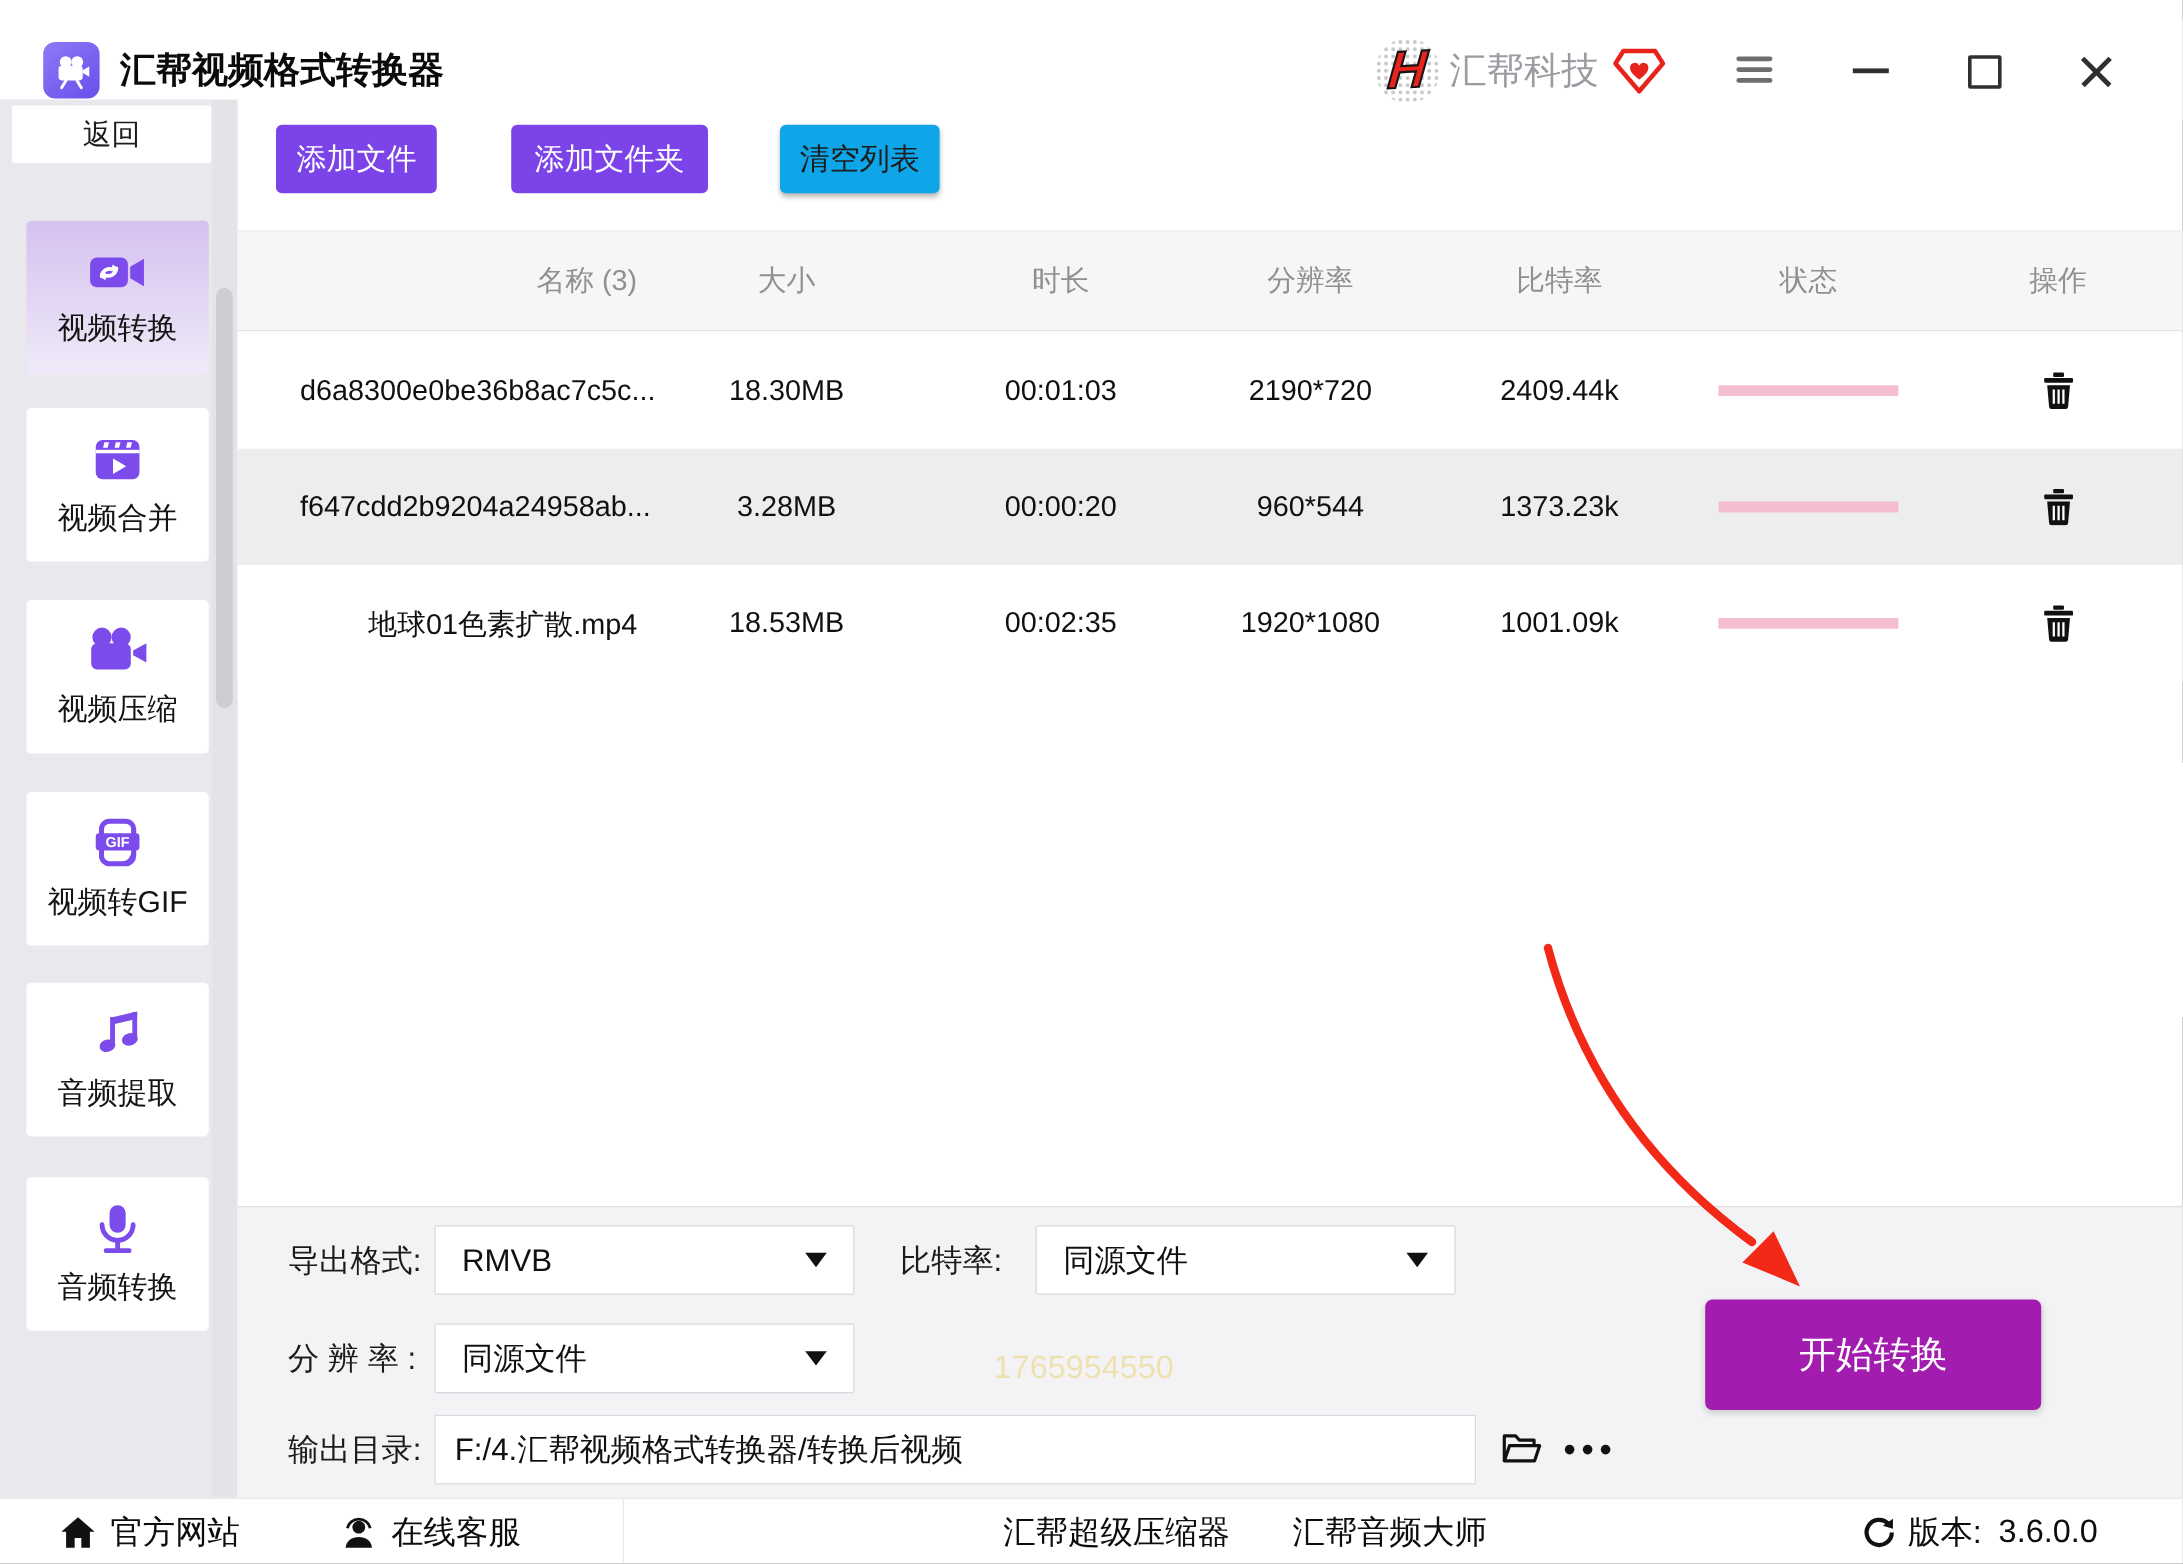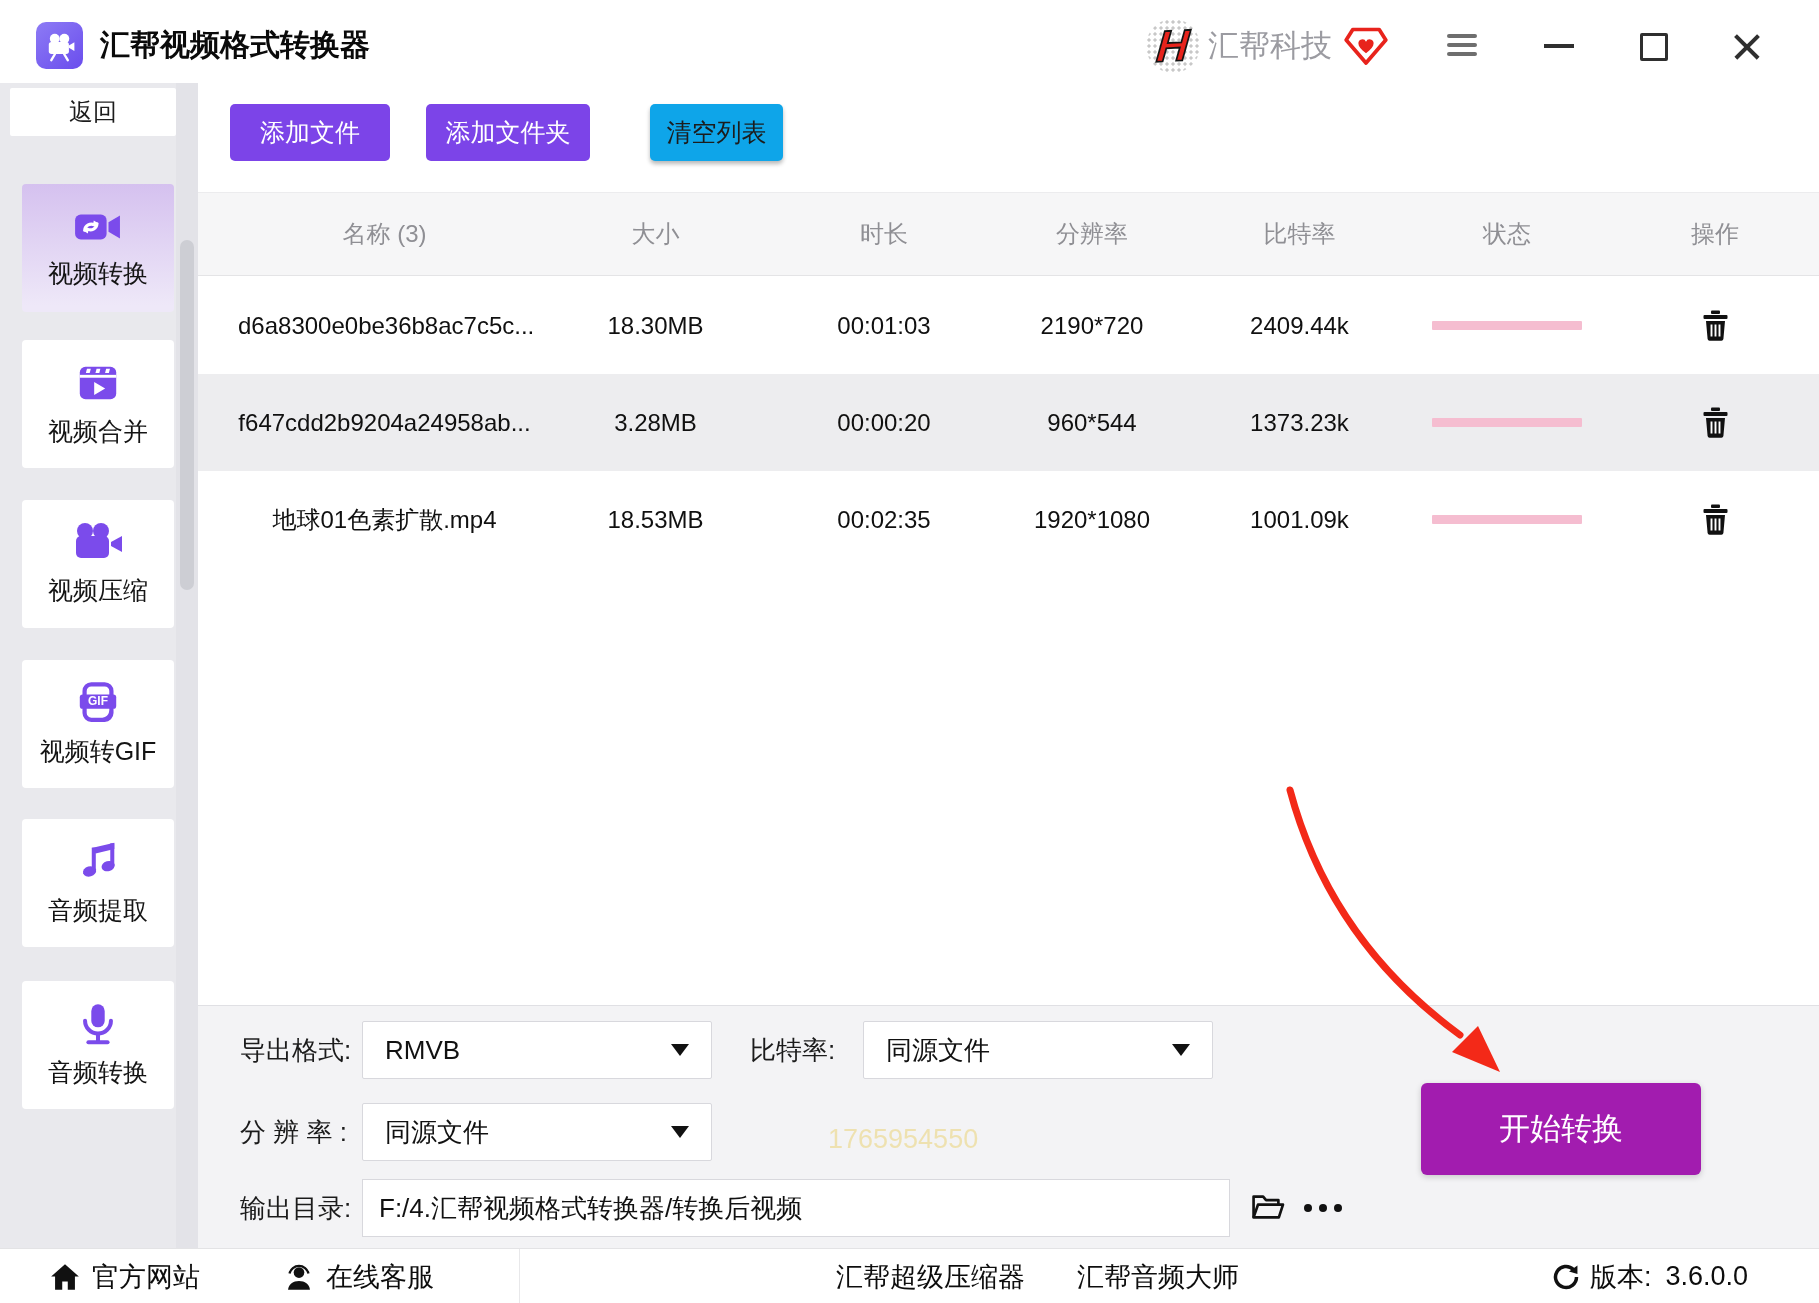--- a/index.html
+++ b/index.html
@@ -1,21 +1,21 @@
 <!DOCTYPE html>
 <html><head>
 <meta charset="utf-8">
 <style>
   html,body{margin:0;padding:0;background:#888;}
   .app{position:relative;width:1819px;height:1303px;background:#fff;overflow:hidden;
        font-family:"Liberation Sans","DejaVu Sans",sans-serif;-webkit-font-smoothing:antialiased;}
   .abs{position:absolute;}
 
   
-  .titlebar{left:0;top:4px;width:1819px;height:83px;background:#fff;}
+  .titlebar{left:0;top:17px;width:1819px;height:83px;background:#fff;}
   .app-icon{left:36px;top:18px;width:47px;height:47px;border-radius:10px;
             background:linear-gradient(140deg,#8d7bf5,#6a4ded);display:flex;align-items:center;justify-content:center;}
   .app-title{left:100px;top:0;height:83px;display:flex;align-items:center;font-size:30px;font-weight:600;color:#0a0a0a;}
   .brand-logo{left:1146px;top:15px;width:54px;height:54px;border-radius:50%;
               background-image:radial-gradient(#c8c8c8 1.5px,transparent 1.7px);background-size:6px 6px;
               display:flex;align-items:center;justify-content:center;}
   .brand-h{font-size:44px;font-weight:900;font-style:italic;color:#e8231c;-webkit-text-stroke:1.8px #141414;
            transform:skewX(-8deg) rotate(-3deg);line-height:1;}
   .brand-name{left:1208px;top:0;height:83px;display:flex;align-items:center;font-size:31px;color:#9b9ba1;}
   .vip-icon{left:1344px;top:22px;}
@@ -44,21 +44,21 @@
   .btn-purple{background:#7c44e8;color:#ffffff;}
   .btn-gray{background:#0ea5e9;color:#1c1c1c;box-shadow:0 3px 4px rgba(0,0,0,.28);}
 
   
   .grid-row{left:198px;width:1621px;display:grid;grid-template-columns:333px 249px 208px 208px 207px 208px 1fr;
             align-items:center;text-align:center;}
   .thead{top:192px;height:84px;background:#f6f6f7;border-top:1px solid #ececee;border-bottom:1px solid #e4e4e6;
          color:#8f8f94;font-size:24px;box-sizing:border-box;}
   .trow{height:97px;font-size:24px;color:#101010;background:#fff;}
   .trow.alt{background:#ededef;}
-  .cell-name{padding-left:40px;}
+  .cell-name{padding-left:52px;text-align:right;}
   .pbar{width:150px;height:9px;background:#f5bdd0;border-radius:1px;margin:0 auto;}
   .trash{margin:0 auto;display:block;cursor:pointer;}
 
   
   .panel{left:198px;top:1005px;width:1621px;height:243px;background:#f3f3f5;border-top:1px solid #e0e0e4;}
   .panel .label{position:absolute;font-size:26px;color:#1b1b1b;height:58px;display:flex;align-items:center;}
   .select{position:absolute;width:350px;height:58px;background:#fff;border:1px solid #d8d8dd;border-radius:2px;
           box-sizing:border-box;display:flex;align-items:center;justify-content:space-between;
           padding:0 22px;font-size:26px;color:#111;cursor:pointer;}
   .caret{width:0;height:0;border-left:9px solid transparent;border-right:9px solid transparent;border-top:12px solid #111;}
@@ -187,21 +187,21 @@
   <div class="abs nav-card" style="top:945px;">
     <svg width="46" height="46" viewBox="0 0 48 48">
       <rect x="17" y="3.5" width="14" height="24" rx="7" fill="#7b4beb"></rect>
       <path d="M10.5 20.5a13.5 13.5 0 0027 0" fill="none" stroke="#7b4beb" stroke-width="4.2" stroke-linecap="round"></path>
       <path d="M24 34.5v6.5" stroke="#7b4beb" stroke-width="4.2" stroke-linecap="round"></path>
       <path d="M14 43h20" stroke="#7b4beb" stroke-width="4.2" stroke-linecap="round"></path>
     </svg>
     <span class="nav-label">音频转换</span>
   </div>
 
-  <div class="abs btn btn-purple" style="left:230px;width:160px;">添加文件</div>
+  <div class="abs btn btn-purple" style="left:230px;width:134px;">添加文件</div>
   <div class="abs btn btn-purple" style="left:426px;width:164px;">添加文件夹</div>
   <div class="abs btn btn-gray" style="left:650px;width:133px;">清空列表</div>
 
   <div class="abs grid-row thead">
     <div class="cell-name">名称 (3)</div>
     <div>大小</div>
     <div>时长</div>
     <div>分辨率</div>
     <div>比特率</div>
     <div>状态</div>

